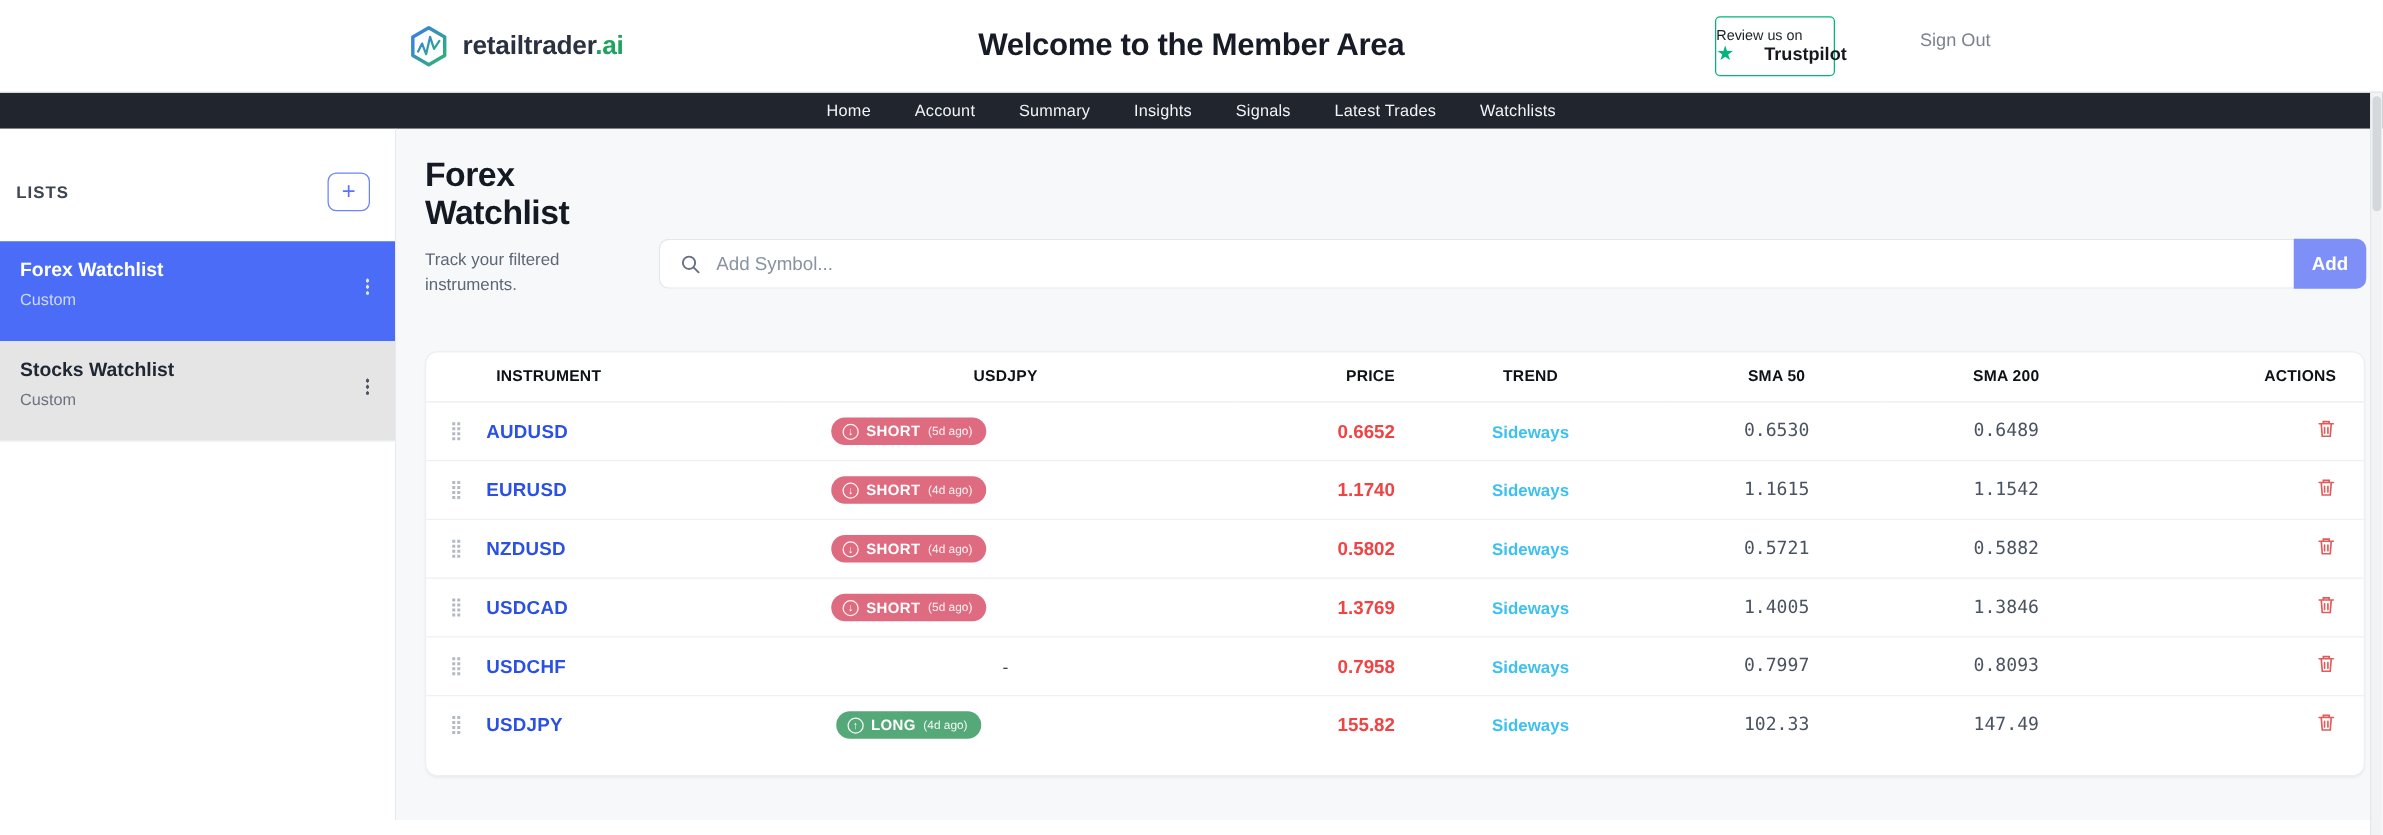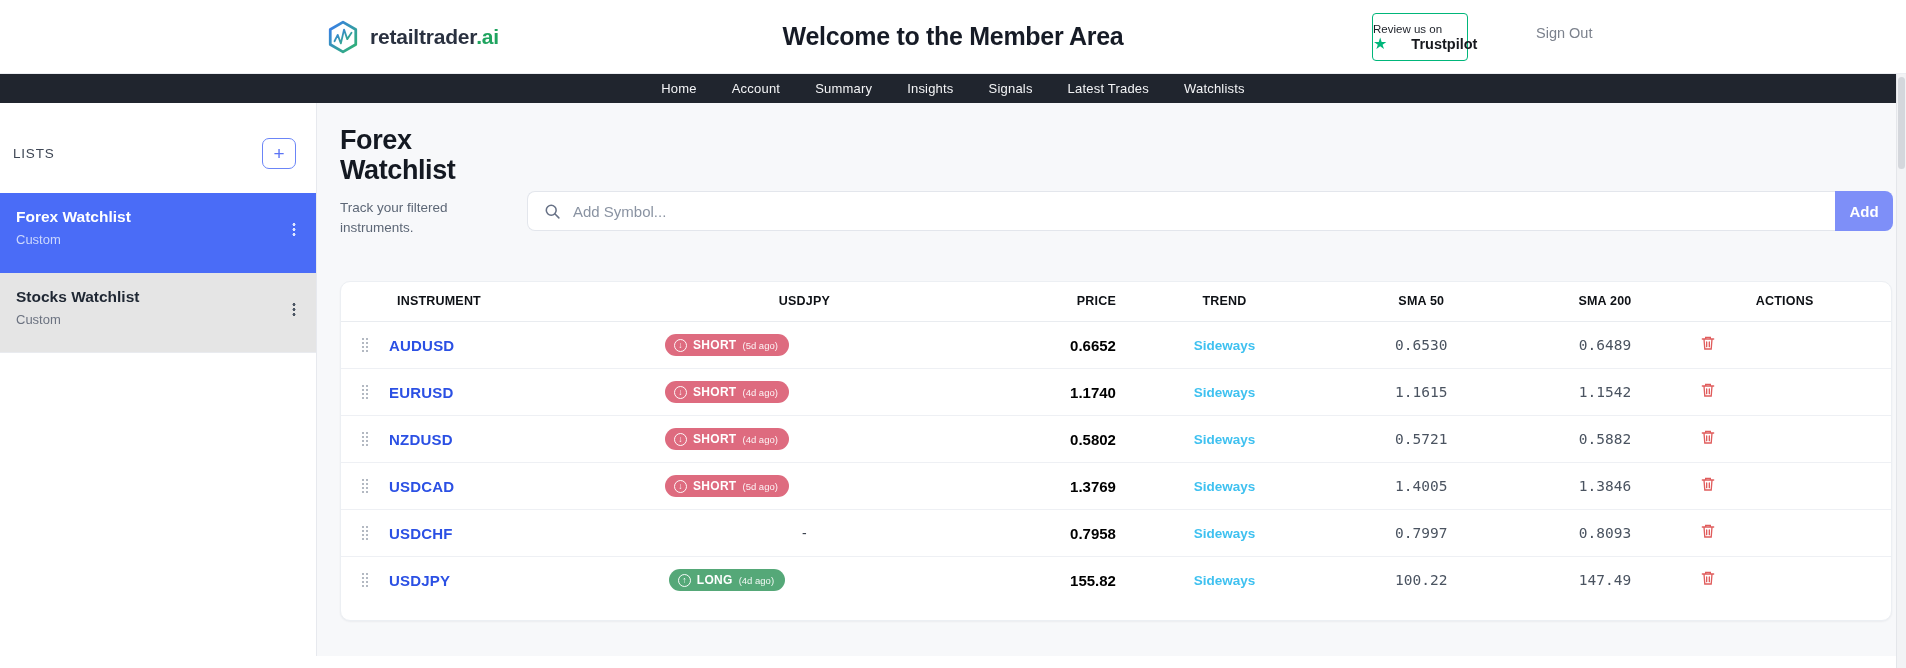--- a/index.html
+++ b/index.html
@@ -25,21 +25,21 @@
   nav a { color:#f3f4f6; font-size:13px; font-weight:500; text-decoration:none; letter-spacing:0.2px; cursor:pointer; }
 
   
   .scrollbar { position:absolute; right:0; top:74px; width:10px; height:594px; background:#f2f3f5; border-left:1px solid #e4e6ea; z-index:50; }
   .scroll-thumb { position:absolute; top:3px; left:1px; width:7px; height:92px; border-radius:4px; background:#d4d7dc; }
 
   
   .content { display:flex; height:553px; }
   aside { width:317px; background:#fff; border-right:1px solid #e7e9ee; }
   .side-head { height:90px; display:flex; align-items:center; justify-content:space-between; padding:10px 20px 0 13px; }
-  .side-head .lists-label { font-size:13.5px; font-weight:400; color:#3e4654; letter-spacing:0.8px; }
+  .side-head .lists-label { font-size:13.5px; font-weight:700; color:#3e4654; letter-spacing:0.8px; }
   .add-list { width:34px; height:31px; border:1.5px solid #6b85f7; border-radius:7px; background:#fff; color:#5b74f5; font-size:19px; line-height:1; cursor:pointer; }
   .list-item { height:80px; padding:15px 20px 0 16px; display:flex; justify-content:space-between; cursor:pointer; border-bottom:1px solid #e9ebef; background:#e5e5e5; }
   .list-item.selected { background:#4a6cf7; border-bottom:none; }
   .li-name { font-size:15.5px; font-weight:700; color:#1f2733; }
   .li-sub  { font-size:13px; color:#6b7280; margin-top:6px; }
   .selected .li-name { color:#ffffff; }
   .selected .li-sub  { color:#ccd8fd; }
   .kebab { width:4px; height:14px; margin-top:14px;
            background-image:radial-gradient(circle, #4b5563 1.4px, transparent 1.6px);
            background-size:4px 5px; cursor:pointer; }
@@ -62,36 +62,36 @@
   .card { margin-top:43px; margin-right:1px; background:#fff; border:1px solid #eceff3; border-radius:10px; box-shadow:0 1px 2px rgba(16,24,40,0.05); padding-bottom:16px; overflow:hidden; }
   table { width:100%; border-collapse:collapse; }
   th { height:40px; font-size:12.5px; font-weight:800; color:#0e1116; letter-spacing:0.2px; border-bottom:1px solid #e9ecf0; }
   td { height:47px; border-bottom:1px solid #eef0f4; }
   tbody tr:last-child td { border-bottom:none; }
   th.c-inst, td.c-inst { text-align:left; }
   th.c-inst { padding-left:56px; }
   td.c-inst { padding-left:20px; }
   th.c-sig, th.c-trend, th.c-sma, td.c-trend, td.c-sma { text-align:center; }
   th.c-price, td.c-price { text-align:right; }
-  th.c-act, td.c-act { padding-right:22px; }
+  th.c-act, td.c-act { text-align:right; padding-right:22px; }
   .inst-wrap { display:flex; align-items:center; gap:20px; }
   .drag { width:8px; height:16px; flex:none; cursor:grab;
           background-image:radial-gradient(circle, #b3b9c2 1.2px, transparent 1.4px);
           background-size:4px 4px; }
   .inst { font-size:15px; font-weight:700; color:#2b50e4; text-decoration:none; cursor:pointer; letter-spacing:0.2px; }
   td.c-sig { }
   .sig-inner { display:flex; justify-content:center; align-items:center; }
   .badge { display:inline-flex; align-items:center; gap:6px; padding:4px 11px 4px 9px; border-radius:13px; color:#fff; margin-right:155px; }
   .badge.short { background:#de6b7f; }
   .badge.long  { background:#55a878; }
   .badge .arr { width:13px; height:13px; border:1.2px solid rgba(255,255,255,0.95); border-radius:50%; font-size:8.5px; line-height:11.5px; text-align:center; flex:none; }
   .badge b { font-size:12px; font-weight:800; letter-spacing:0.3px; }
   .badge small { font-size:9.5px; font-weight:400; opacity:0.92; }
   .sig-dash { color:#3d4450; font-size:14px; }
-  td.c-price { font-size:15px; font-weight:800; color:#000000; }
+  td.c-price { font-size:15px; font-weight:800; color:#ef4444; }
   td.c-trend { font-size:13.5px; font-weight:700; color:#3fc1f0; }
   td.c-sma { font-family:"DejaVu Sans Mono", monospace; font-size:14.5px; color:#4a5360; }
   .trash { display:inline-block; color:#e05c5c; cursor:pointer; line-height:0; }
 </style>
 </head>
 <body>
 
 <div class="page">
 
   <header>
@@ -330,21 +330,21 @@
                   <div class="sig-inner">
                     <span class="badge long">
                 <span class="arr">↑</span>
                 <b>LONG</b>
                 <small>(4d ago)</small>
                     </span>
                   </div>
                 </td>
               <td class="c-price">155.82</td>
               <td class="c-trend">Sideways</td>
-              <td class="c-sma">100.22</td>
+              <td class="c-sma">102.33</td>
               <td class="c-sma">147.49</td>
               <td class="c-act"><span class="trash"><svg width="16" height="16" viewBox="0 0 24 24" fill="none" stroke="currentColor" stroke-width="2" stroke-linecap="round">
                       <path d="M3.5 6h17M8.5 6V3.5h7V6M6 6l1.2 15h9.6L18 6M10 10.5v7M14 10.5v7"></path>
                     </svg></span></td>
             </tr>
 
           </tbody>
         </table>
       </div>
     </main>

